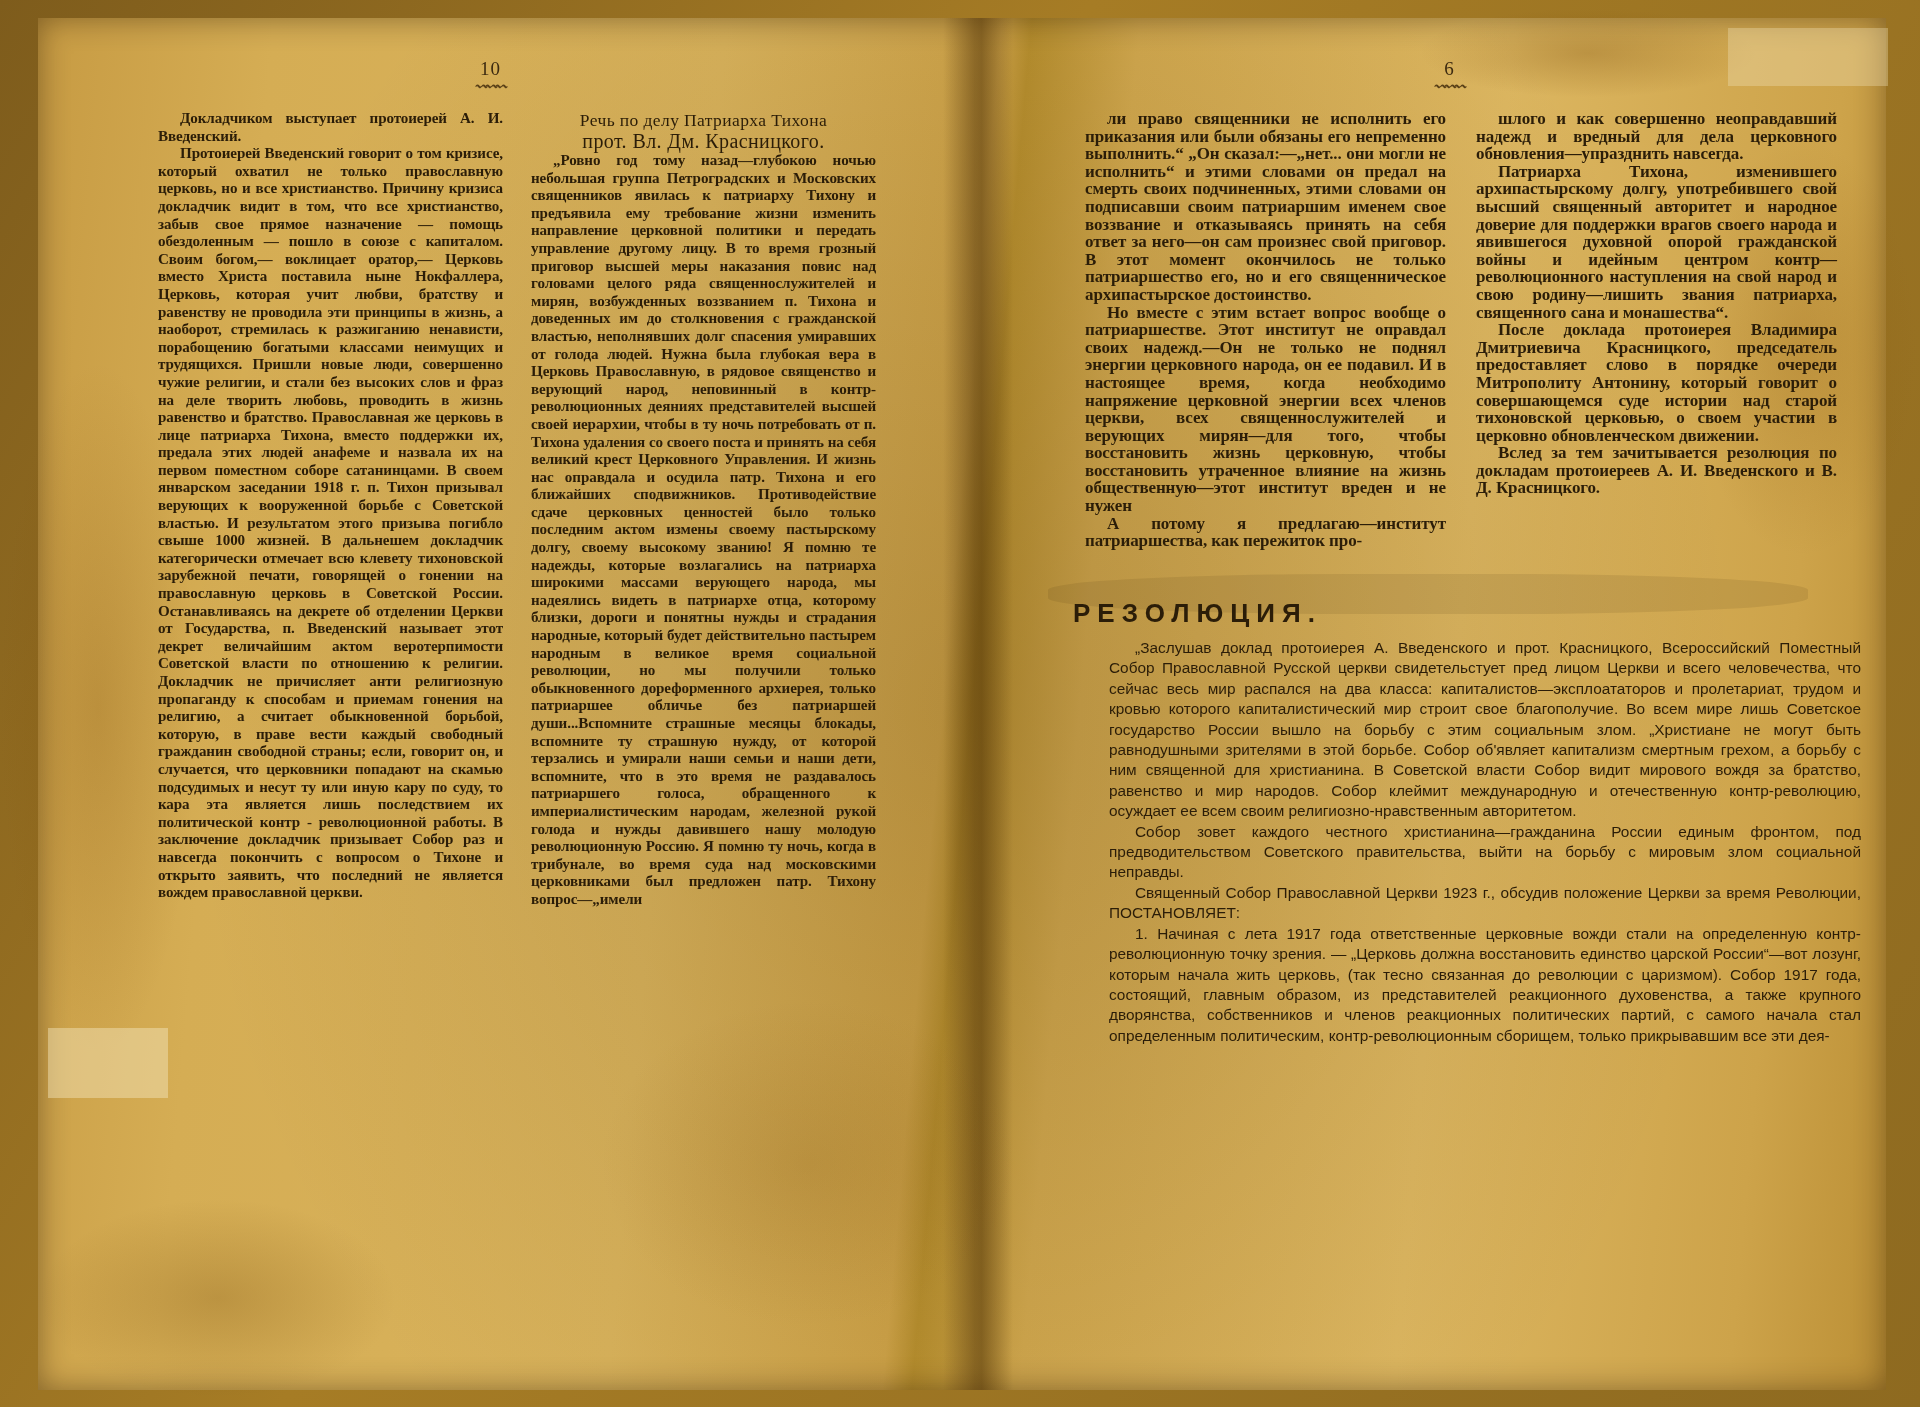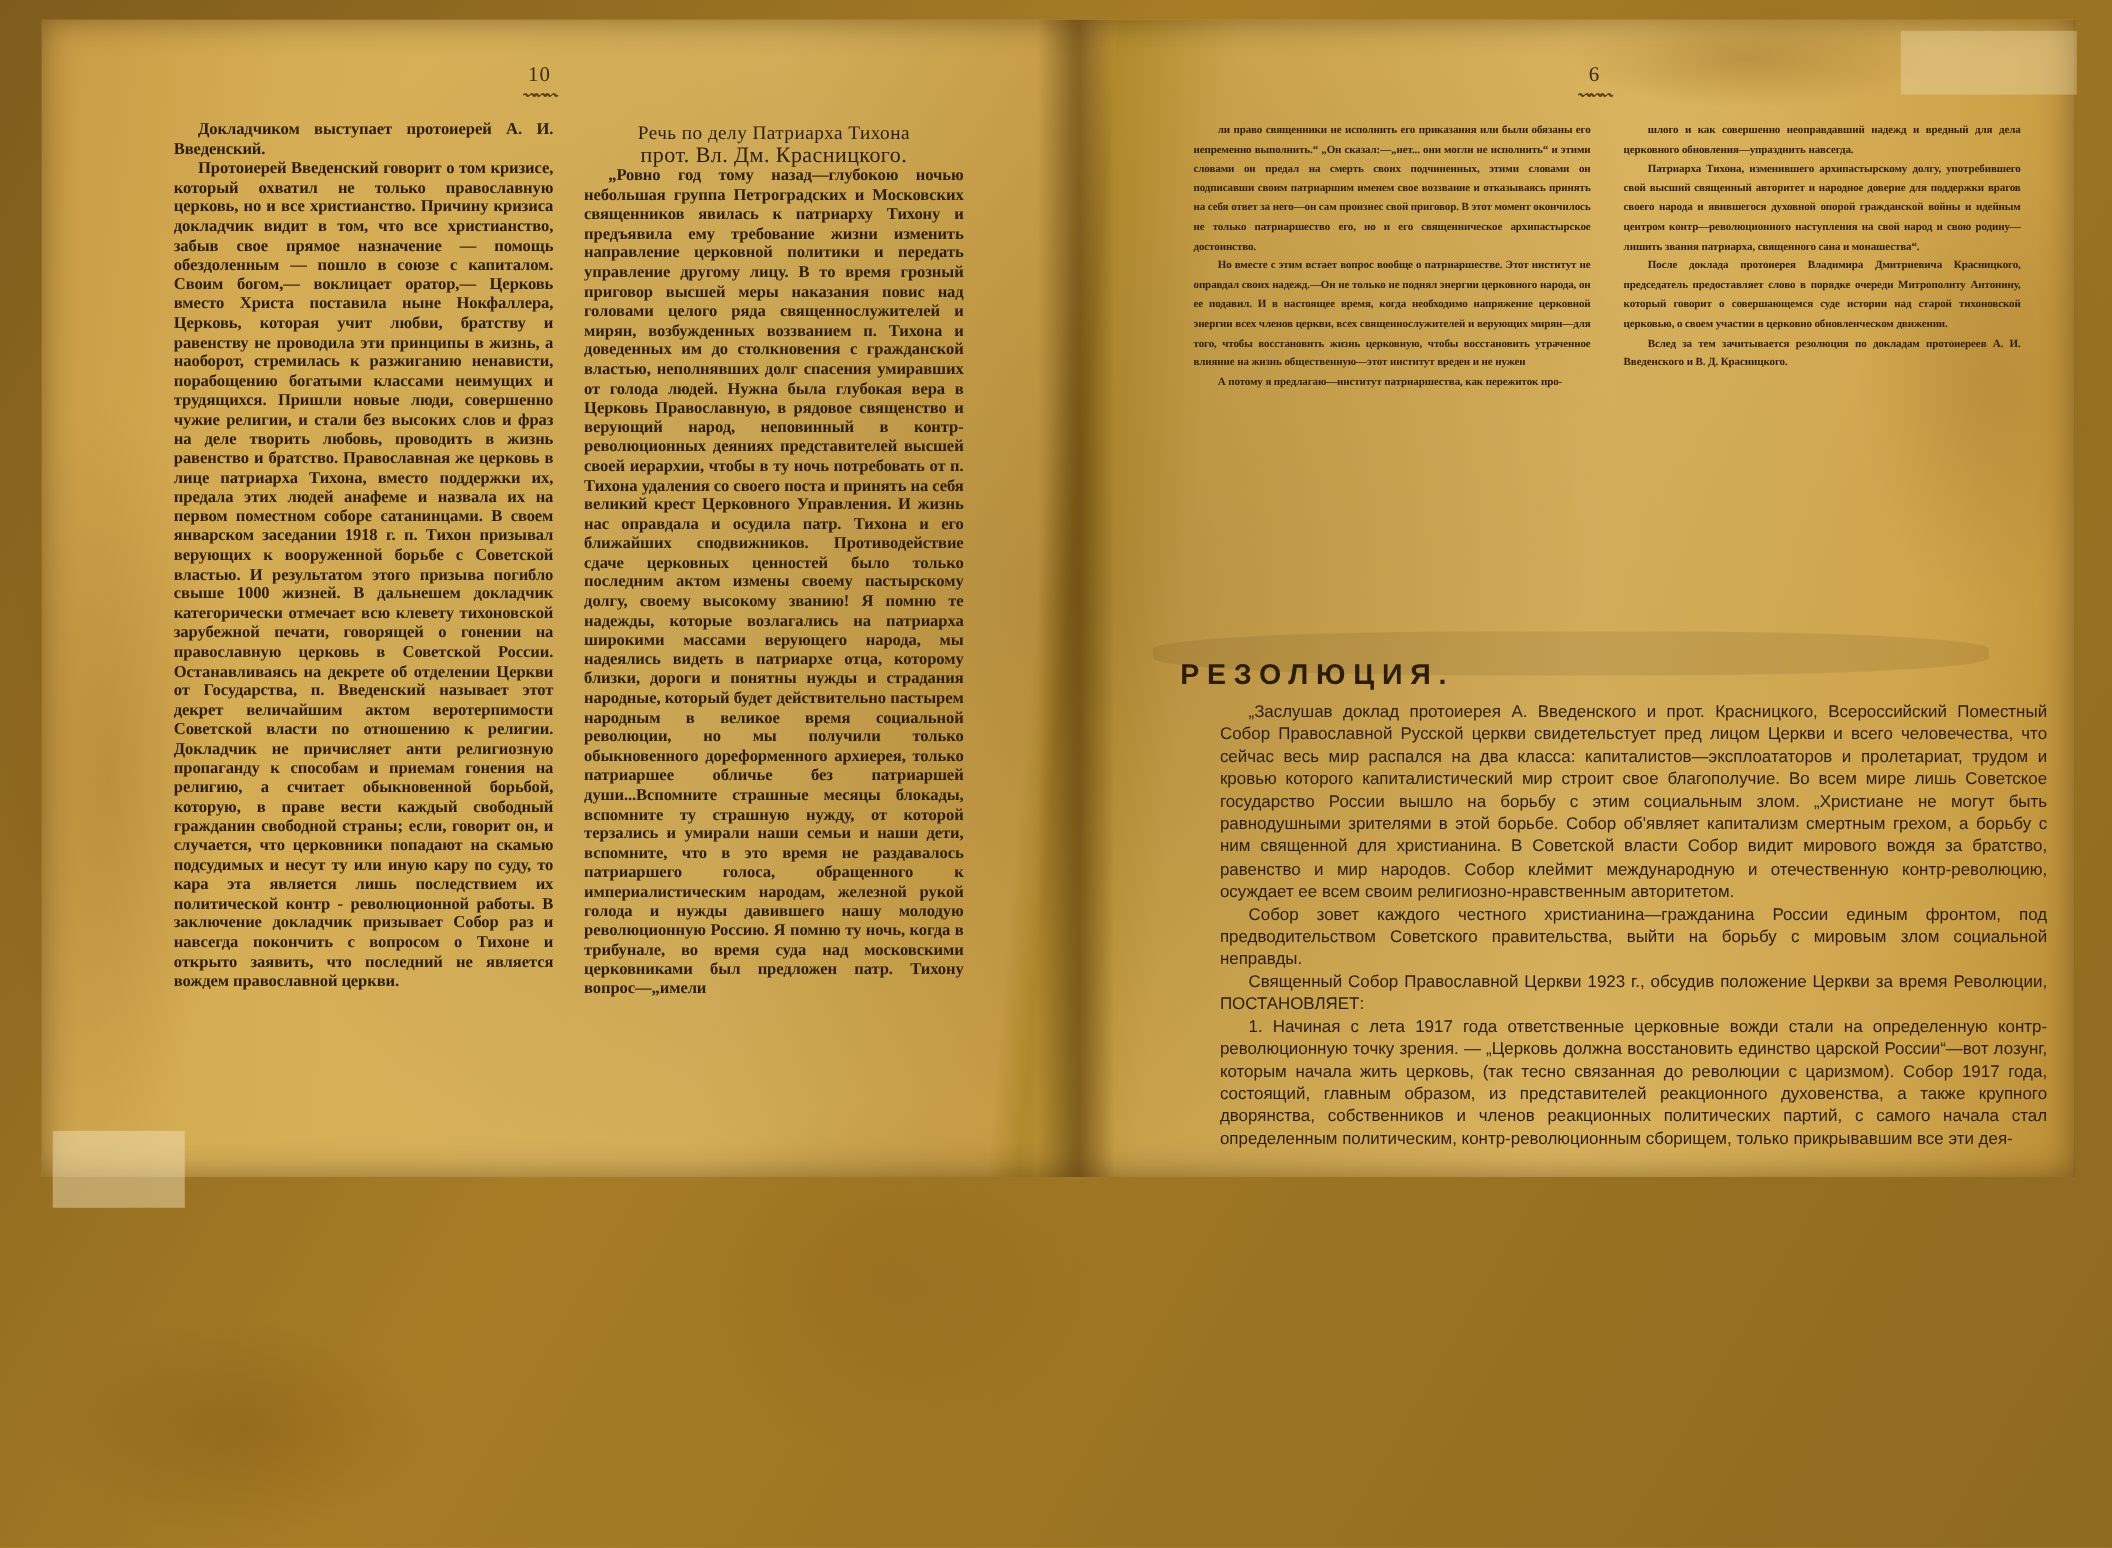--- a/index.html
+++ b/index.html
@@ -8,21 +8,21 @@
     background:#b98a2e;
     font-family:"Liberation Serif", serif;
     overflow:hidden;
   }
   
   .surface{
     position:absolute;left:0;top:0;width:1920px;height:1407px;
     background:linear-gradient(120deg,#7e5c1c,#a67c25 40%,#8e6a20);
   }
   .spread{
-    position:absolute;left:38px;top:18px;width:1848px;height:1052px;
+    position:absolute;left:38px;top:18px;width:1848px;height:1372px;
     background:
       radial-gradient(ellipse 60% 100% at 50% 50%, rgba(60,35,0,0.18), rgba(60,35,0,0) 70%),
       linear-gradient(95deg,#c79b43 0%,#d5ad54 12%,#d9b35c 35%,#cfa449 49%,#b8902f 50.5%,#d2a94f 56%,#dcb660 75%,#cda34a 92%,#bb8f35 100%);
     box-shadow:0 0 30px rgba(40,22,0,0.45) inset;
   }
   
   .gutter{
     position:absolute;left:905px;top:0;width:70px;height:100%;
     background:linear-gradient(90deg, rgba(80,50,5,0.0), rgba(70,42,2,0.45) 45%, rgba(70,42,2,0.50) 55%, rgba(80,50,5,0.0));
   }
@@ -50,21 +50,21 @@
     font-family:"Liberation Serif", serif;letter-spacing:-0.1px;}
   .left-cols p{margin:0;text-indent:22px;}
   .head{
     text-align:center;font-weight:400;font-size:17.5px;line-height:21px;
     letter-spacing:0.4px;margin:0 0 2px 0;text-indent:0 !important;
   }
   .head .sub{font-size:20px;display:block;}
 
   
   .right-cols{left:1035px;top:92px;width:752px;gap:30px;}
-  .right-cols .col{width:361px;font-size:10px;line-height:17.6px;font-weight:700;letter-spacing:-0.1px;}
+  .right-cols .col{width:361px;font-size:17px;line-height:17.6px;font-weight:700;letter-spacing:-0.1px;}
   .right-cols p{margin:0;text-indent:22px;}
 
   .res-title{
     position:absolute;left:1035px;top:580px;width:752px;text-align:left;
     font-size:26px;font-weight:700;letter-spacing:7px;color:#2b1d08;
     font-family:"Liberation Sans", sans-serif;
   }
   .res-body{
     position:absolute;left:1035px;top:620px;width:752px;
     font-family:"Liberation Sans", sans-serif;

